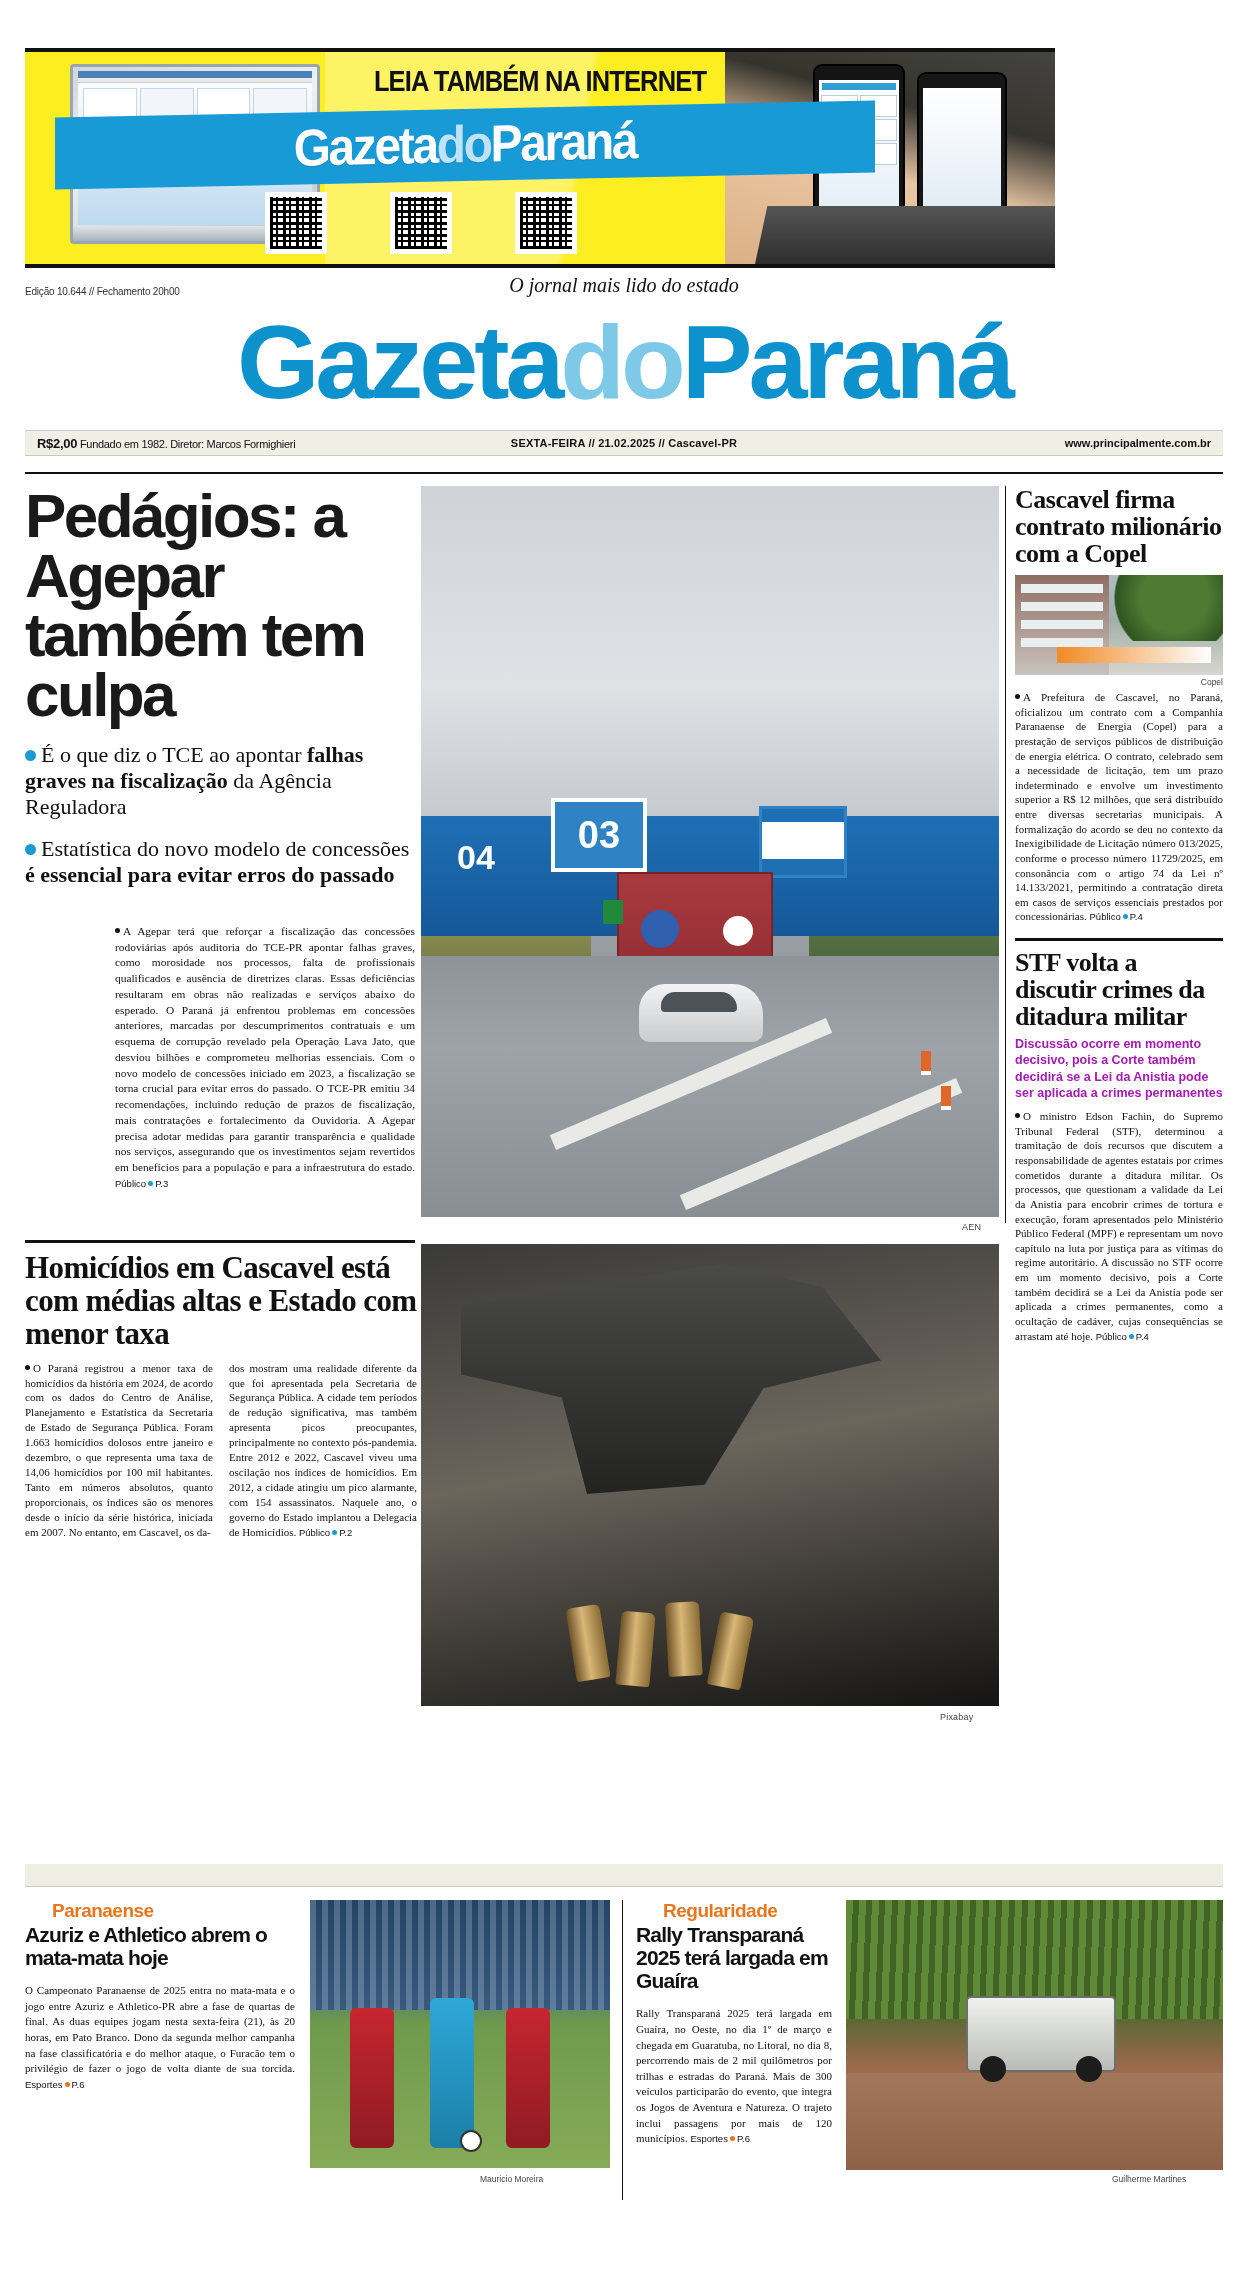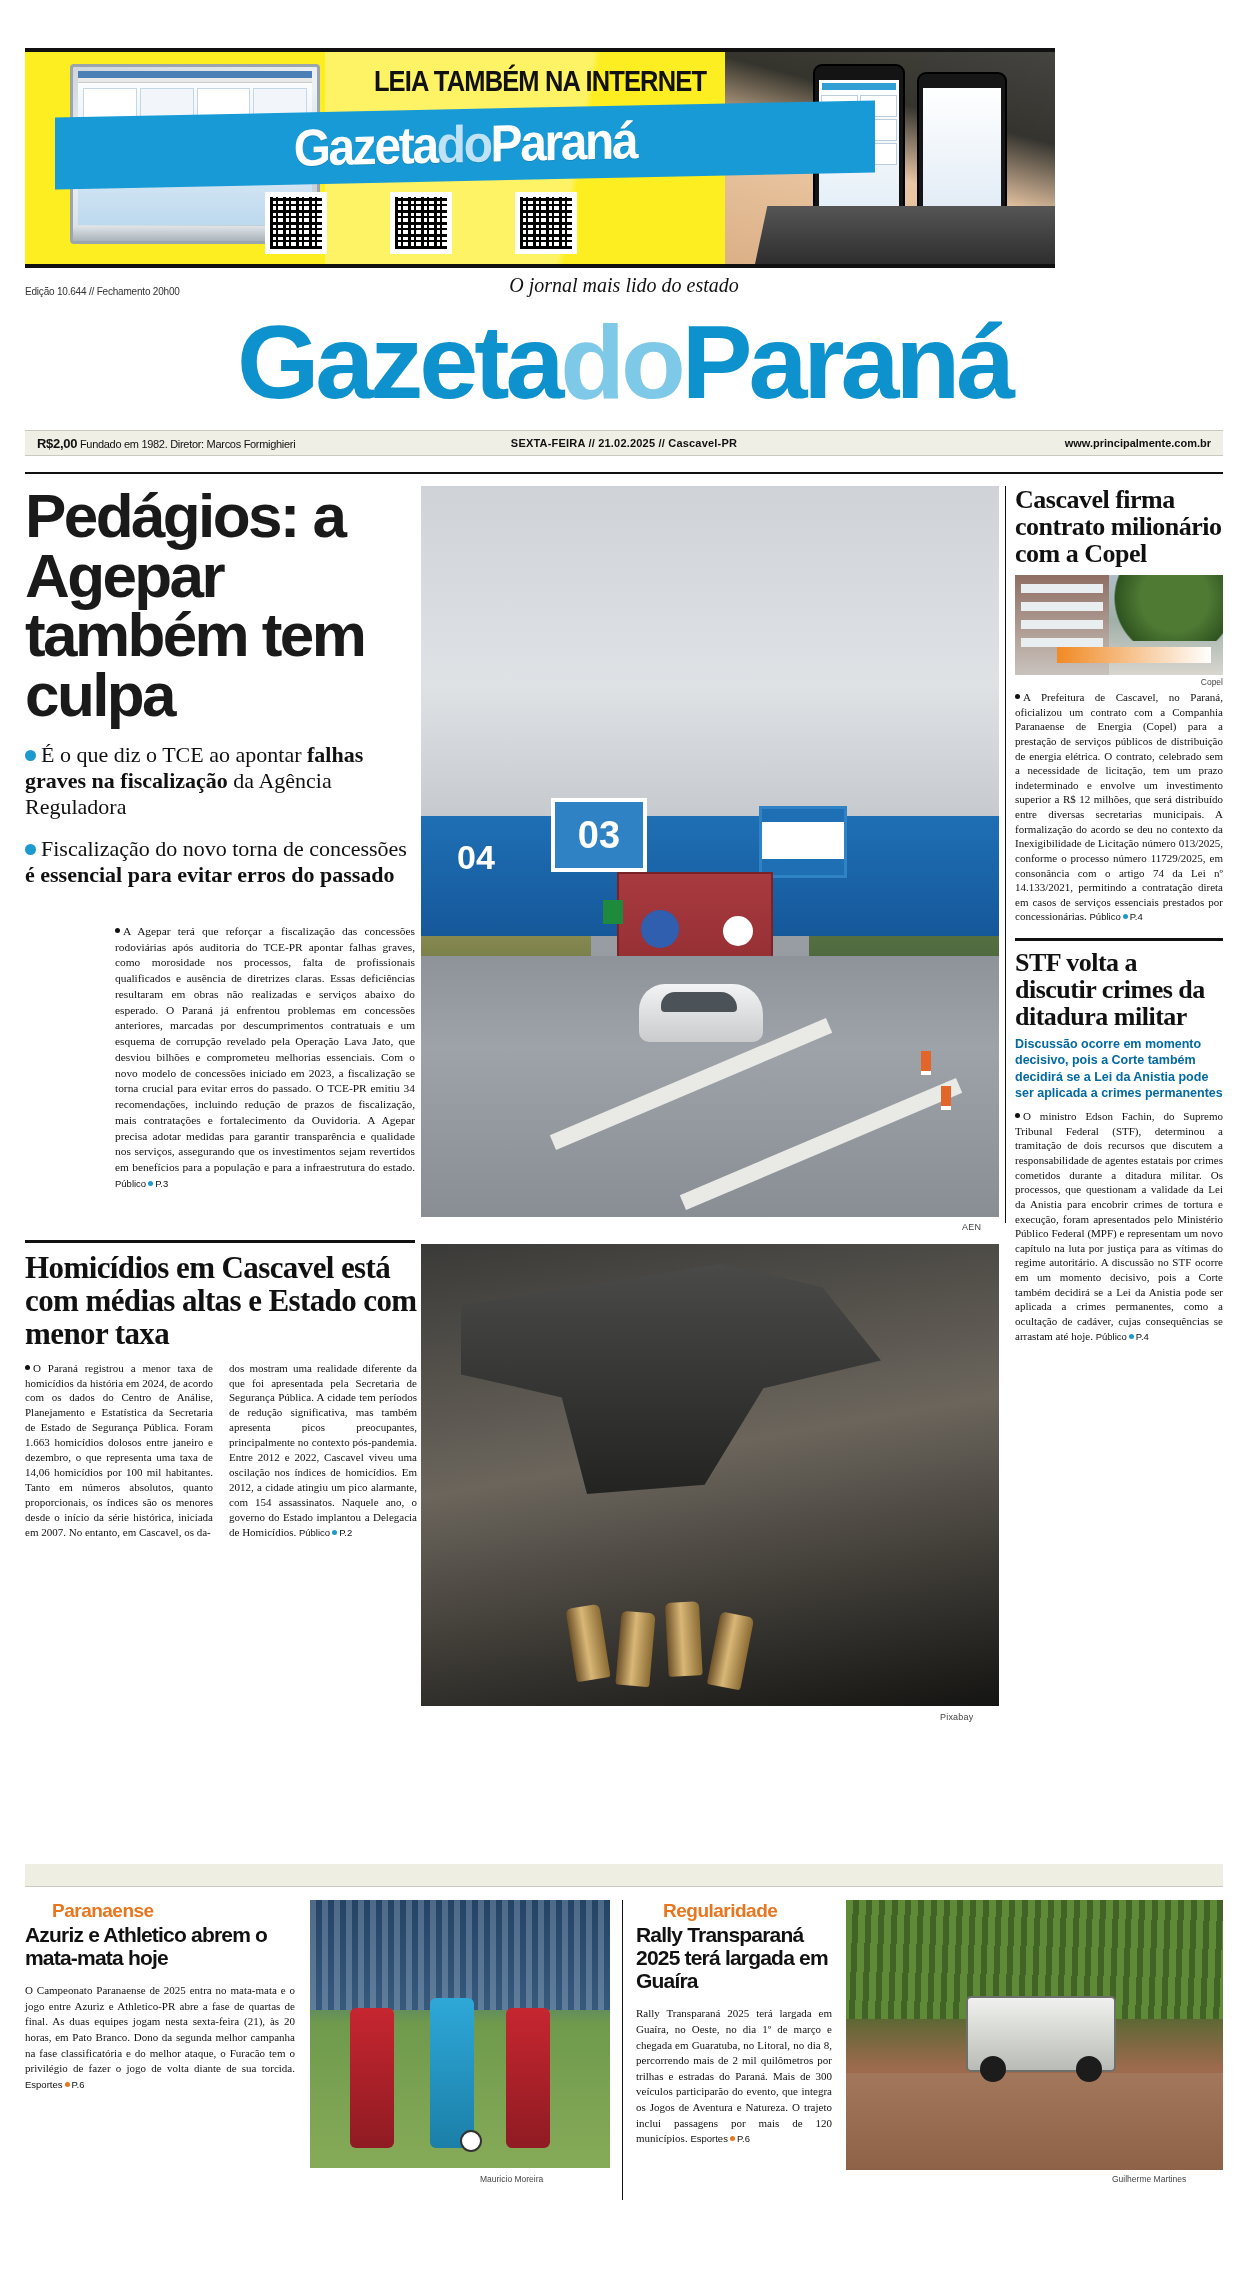--- a/index.html
+++ b/index.html
@@ -301,21 +301,21 @@
     background:linear-gradient(90deg,#f08a24,#ffffff);}
   .rc-credit{ text-align:right; font-size:8.5px; color:#444; margin-top:2px;}
   .rc-body {
     font-family:"Liberation Serif", serif;
     font-size:11px; line-height:1.33; text-align:justify; color:#111;
     margin-top:3px;
   }
   .rc-rule{ height:3px; background:#111; margin:14px 0 8px 0; }
   .rc-sub{
     font-family:"Liberation Sans", sans-serif;
-    color:#0369a1; font-weight:700; font-size:12.5px; line-height:1.3;
+    color:#a21caf; font-weight:700; font-size:12.5px; line-height:1.3;
     margin:6px 0 8px 0;
   }
 
   
   .hom-rule{ position:absolute; left:25px; top:1240px; width:390px; height:3px; background:#111;}
   .hom { position:absolute; left:25px; top:1252px; width:392px; }
   .hom-head{
     font-family:Liberation Serif, serif; font-weight:700;
     font-size:31px; line-height:1.06; letter-spacing:-.6px; color:#111;
   }
@@ -500,21 +500,21 @@
 
 <div class="rule-top"></div>
 
 <div class="lead-col">
   <div class="lead-head">Pedágios: a Agepar também tem culpa</div>
   <div class="lead-bullets">
     <div class="bullet-item">
       <span class="dot"></span><span>É o que diz o TCE ao apontar </span><b>falhas graves na fiscalização</b><span> da Agência Reguladora</span>
     </div>
     <div class="bullet-item">
-      <span class="dot"></span><span>Fiscalização do novo torna de concessões </span><b>é essencial para evitar erros do passado</b>
+      <span class="dot"></span><span>Estatística do novo modelo de concessões </span><b>é essencial para evitar erros do passado</b>
     </div>
   </div>
 </div>
 
 <div class="lead-body">
   <span class="dot-sm"></span><span>A Agepar terá que reforçar a fiscalização das concessões rodoviárias após auditoria do TCE-PR apontar falhas graves, como morosidade nos processos, falta de profissionais qualificados e ausência de diretrizes claras. Essas deficiências resultaram em obras não realizadas e serviços abaixo do esperado. O Paraná já enfrentou problemas em concessões anteriores, marcadas por descumprimentos contratuais e um esquema de corrupção revelado pela Operação Lava Jato, que desviou bilhões e comprometeu melhorias essenciais. Com o novo modelo de concessões iniciado em 2023, a fiscalização se torna crucial para evitar erros do passado. O TCE-PR emitiu 34 recomendações, incluindo redução de prazos de fiscalização, mais contratações e fortalecimento da Ouvidoria. A Agepar precisa adotar medidas para garantir transparência e qualidade nos serviços, assegurando que os investimentos sejam revertidos em benefícios para a população e para a infraestrutura do estado.</span>
   <span class="ref"><span>Público</span><span class="rdot"></span><span>P.3</span></span>
 </div>
 
 <div class="main-photo">

